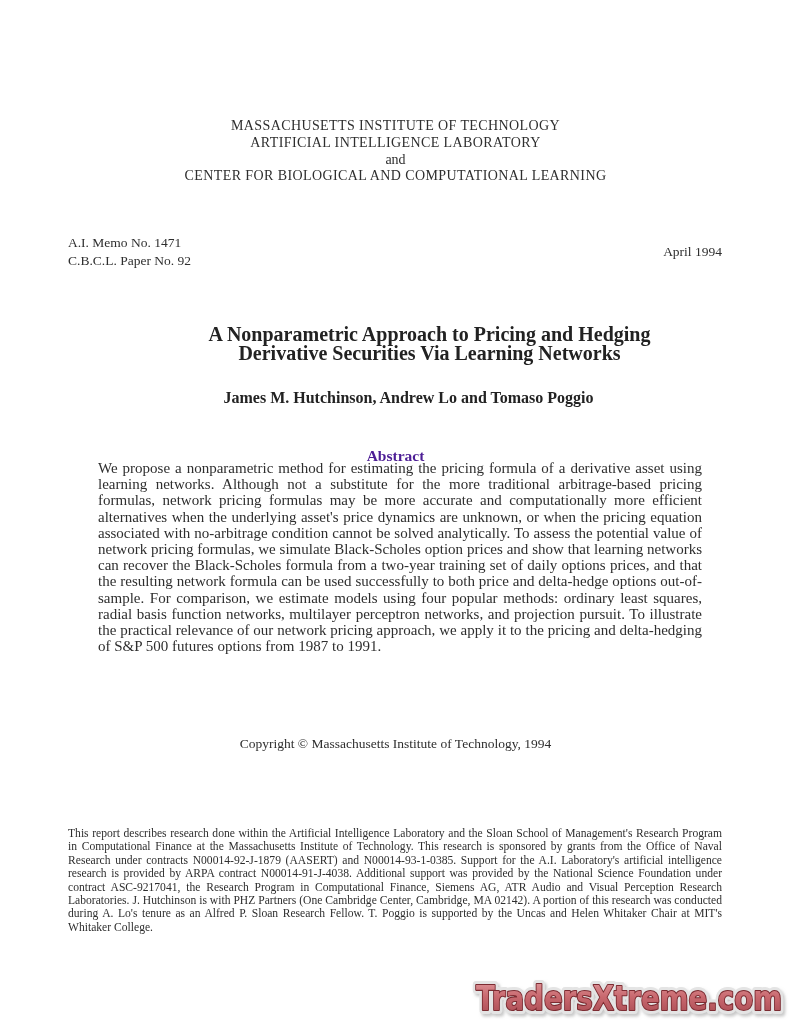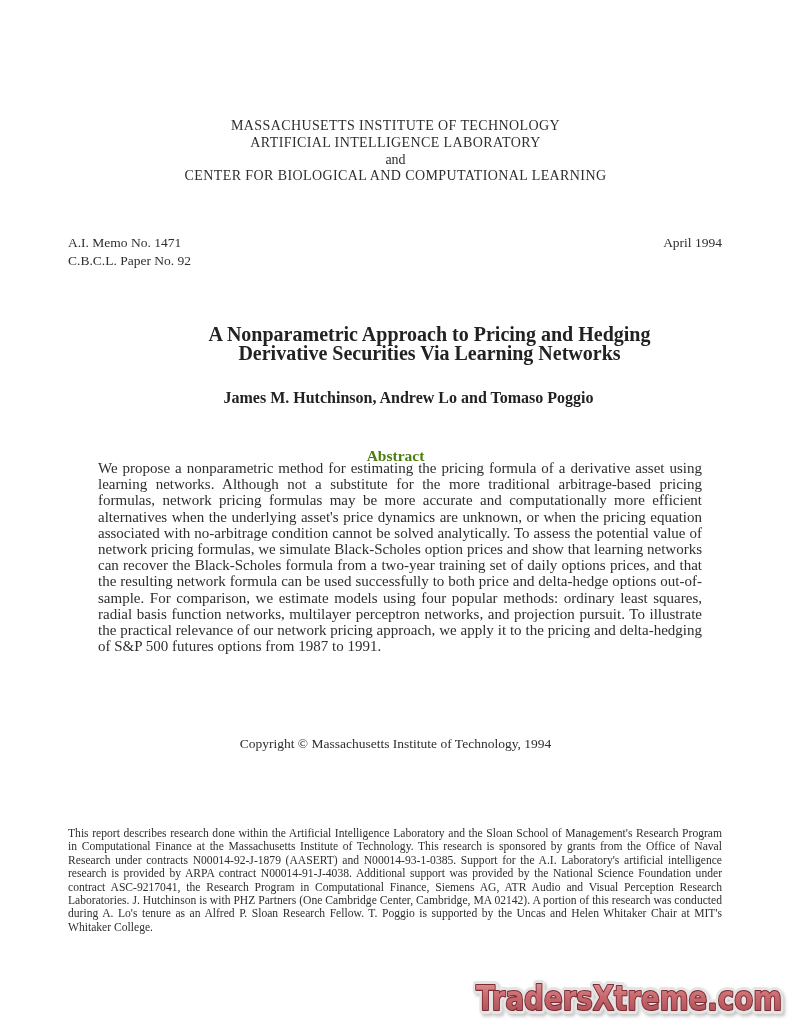--- a/index.html
+++ b/index.html
@@ -16,42 +16,42 @@
     position:absolute; top:118px; left:0; width:100%;
     text-align:center;
     font-size:14px; line-height:16.8px;
     letter-spacing:0.4px;
   }
   .header .and { letter-spacing:0; }
   
   .memo-row {
     position:absolute; top:234px; left:68px; width:654px;
     font-size:13.5px; line-height:17.5px;
-    display:flex; justify-content:space-between; align-items:flex-start;
+    display:flex; justify-content:space-between; align-items:center;
   }
   
   .title {
     position:absolute; top:325px; left:0; width:100%;
     text-align:center; font-weight:bold;
     font-size:20px; line-height:19px;
     color:#222;
     margin-left:34px;
   }
   
   .authors {
     position:absolute; top:389px; left:0; width:100%;
     text-align:center; font-weight:bold; font-size:16px;
     color:#222;
     padding-left:13px;
   }
   
   .abstract-heading {
     position:absolute; top:447px; left:0; width:100%;
     text-align:center; font-weight:bold; font-size:15.5px;
-    color:#4d7c0f;
+    color:#4c1d95;
   }
   .abstract-body {
     position:absolute; top:460px; left:98px; width:604px;
     font-size:15px; line-height:16.2px;
     text-align:justify;
   }
   
   .copyright {
     position:absolute; top:736px; left:0; width:100%;
     text-align:center; font-size:13.5px;

